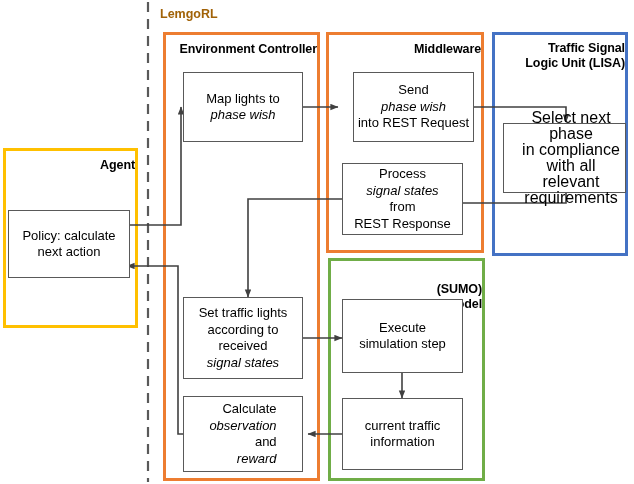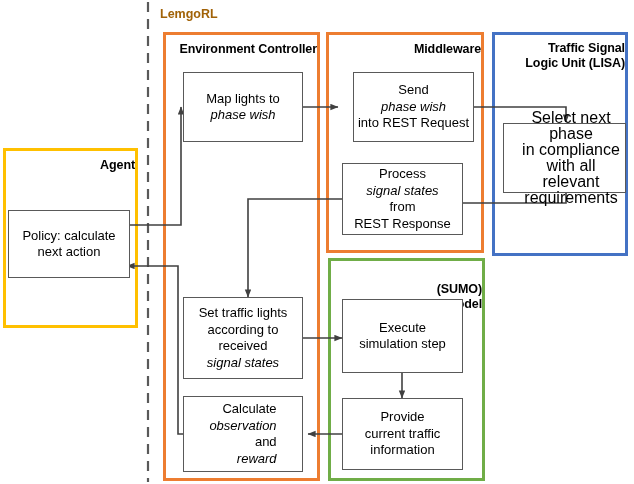--- a/index.html
+++ b/index.html
@@ -174,21 +174,20 @@
 
   <div class="node" style="left:342px; top:299px; width:121px; height:74px;">
     <div>
       <span>Execute</span>
       <span>simulation step</span>
     </div>
   </div>
 
   <div class="node" style="left:342px; top:398px; width:121px; height:72px;">
     <div>
-      <span>Provide</span>
       <span>current traffic</span>
       <span>information</span>
     </div>
   </div>
 
   <div class="node" style="left:183px; top:396px; width:120px; height:76px;text-align:right;">
     <div>
       <span>Calculate</span>
       <span><i class="it">observation</i><span> and</span></span>
       <span class="it">reward</span>

